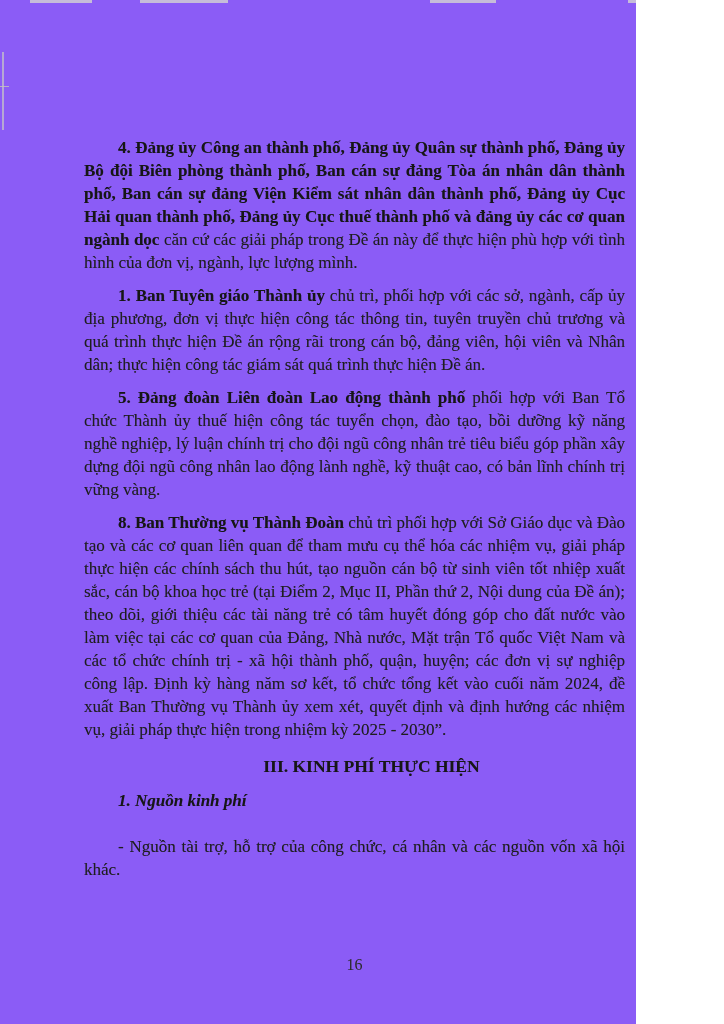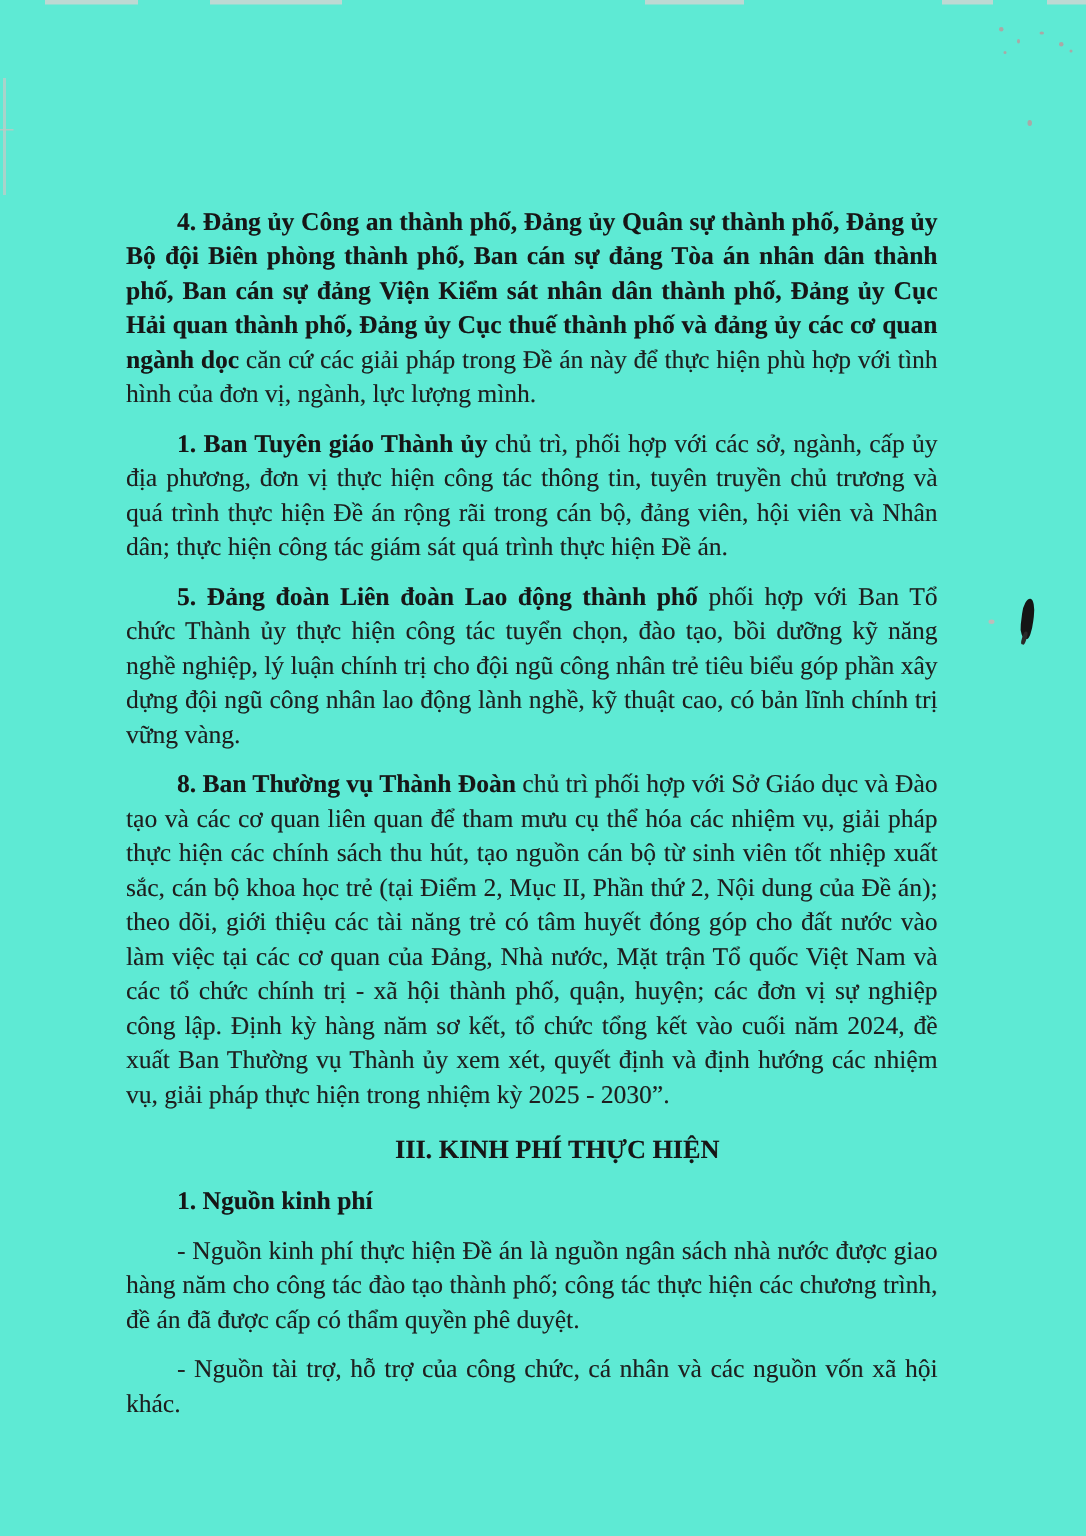--- a/index.html
+++ b/index.html
@@ -2,23 +2,23 @@
 <html><head>
 <meta charset="utf-8">
 <style>
   html, body {
     margin: 0;
     padding: 0;
     background: #ffffff;
   }
   .page {
     position: relative;
-    width: 724px;
+    width: 636px;
     height: 1024px;
-    background: #5eead4;
+    background: #8b5cf6;
     overflow: hidden;
     font-family: "Liberation Serif", "DejaVu Serif", serif;
     color: #1e1e1e;
   }
   .content {
     position: absolute;
     left: 84px;
     top: 136px;
     width: 541px;
   }
@@ -38,27 +38,28 @@
   .heading {
     margin: 14px 0 11px 0;
     font-size: 17.5px;
     line-height: 23px;
     text-indent: 34px;
     font-weight: bold;
     color: #161616;
     text-shadow: 0.2px 0.2px 0.3px rgba(30,30,30,0.35);
   }
   .subheading {
-    margin: 0 0 10px 0;
+    margin: 0 0 23px 0;
     font-size: 17px;
     line-height: 23px;
     text-indent: 34px;
     font-weight: bold;
     color: #161616;
     text-shadow: 0.2px 0.2px 0.3px rgba(30,30,30,0.35);
+    font-style: italic;
   }
   .page-number {
     position: absolute;
     top: 956px;
     left: 84px;
     width: 541px;
     text-align: center;
     font-size: 16px;
     color: #2a2a2a;
   }
@@ -115,28 +116,28 @@
   <div class="artifact ink-blot"></div>
   <div class="artifact blot-dot"></div>
 
   <main class="content">
 
     <p class="para"><b>4. Đảng ủy Công an thành phố, Đảng ủy Quân sự thành phố, Đảng ủy Bộ đội Biên phòng thành phố, Ban cán sự đảng Tòa án nhân dân thành phố, Ban cán sự đảng Viện Kiểm sát nhân dân thành phố, Đảng ủy Cục Hải quan thành phố, Đảng ủy Cục thuế thành phố và đảng ủy các cơ quan ngành dọc</b><span> căn cứ các giải pháp trong Đề án này để thực hiện phù hợp với tình hình của đơn vị, ngành, lực lượng mình.</span></p>
 
 
     <p class="para"><b>1. Ban Tuyên giáo Thành ủy</b><span> chủ trì, phối hợp với các sở, ngành, cấp ủy địa phương, đơn vị thực hiện công tác thông tin, tuyên truyền chủ trương và quá trình thực hiện Đề án rộng rãi trong cán bộ, đảng viên, hội viên và Nhân dân; thực hiện công tác giám sát quá trình thực hiện Đề án.</span></p>
 
-    <p class="para"><b>5. Đảng đoàn Liên đoàn Lao động thành phố</b><span> phối hợp với Ban Tổ chức Thành ủy thực hiện công tác tuyển chọn, đào tạo, bồi dưỡng kỹ năng nghề nghiệp, lý luận chính trị cho đội ngũ công nhân trẻ tiêu biểu góp phần xây dựng đội ngũ công nhân lao động lành nghề, kỹ thuật cao, có bản lĩnh chính trị vững vàng.</span></p>
+    <p class="para"><b>5. Đảng đoàn Liên đoàn Lao động thành phố</b><span> phối hợp với Ban Tổ chức Thành ủy thuế hiện công tác tuyển chọn, đào tạo, bồi dưỡng kỹ năng nghề nghiệp, lý luận chính trị cho đội ngũ công nhân trẻ tiêu biểu góp phần xây dựng đội ngũ công nhân lao động lành nghề, kỹ thuật cao, có bản lĩnh chính trị vững vàng.</span></p>
 
     <p class="para"><b>8. Ban Thường vụ Thành Đoàn</b><span> chủ trì phối hợp với Sở Giáo dục và Đào tạo và các cơ quan liên quan để tham mưu cụ thể hóa các nhiệm vụ, giải pháp thực hiện các chính sách thu hút, tạo nguồn cán bộ từ sinh viên tốt nhiệp xuất sắc, cán bộ khoa học trẻ (tại Điểm 2, Mục II, Phần thứ 2, Nội dung của Đề án); theo dõi, giới thiệu các tài năng trẻ có tâm huyết đóng góp cho đất nước vào làm việc tại các cơ quan của Đảng, Nhà nước, Mặt trận Tổ quốc Việt Nam và các tổ chức chính trị - xã hội thành phố, quận, huyện; các đơn vị sự nghiệp công lập. Định kỳ hàng năm sơ kết, tổ chức tổng kết vào cuối năm 2024, đề xuất Ban Thường vụ Thành ủy xem xét, quyết định và định hướng các nhiệm vụ, giải pháp thực hiện trong nhiệm kỳ 2025 - 2030”.</span></p>
 
     <h2 class="heading">III. KINH PHÍ THỰC HIỆN</h2>
 
     <h3 class="subheading">1. Nguồn kinh phí</h3>
 
-    <p class="para">- Nguồn kinh phí thực hiện Đề án là nguồn ngân sách nhà nước được giao hàng năm cho công tác đào tạo thành phố; công tác thực hiện các chương trình, đề án đã được cấp có thẩm quyền phê duyệt.</p>
 
     <p class="para">- Nguồn tài trợ, hỗ trợ của công chức, cá nhân và các nguồn vốn xã hội khác.</p>
 
   </main>
 
+  <div class="page-number">16</div>
 
 </div>
 
 </body></html>

